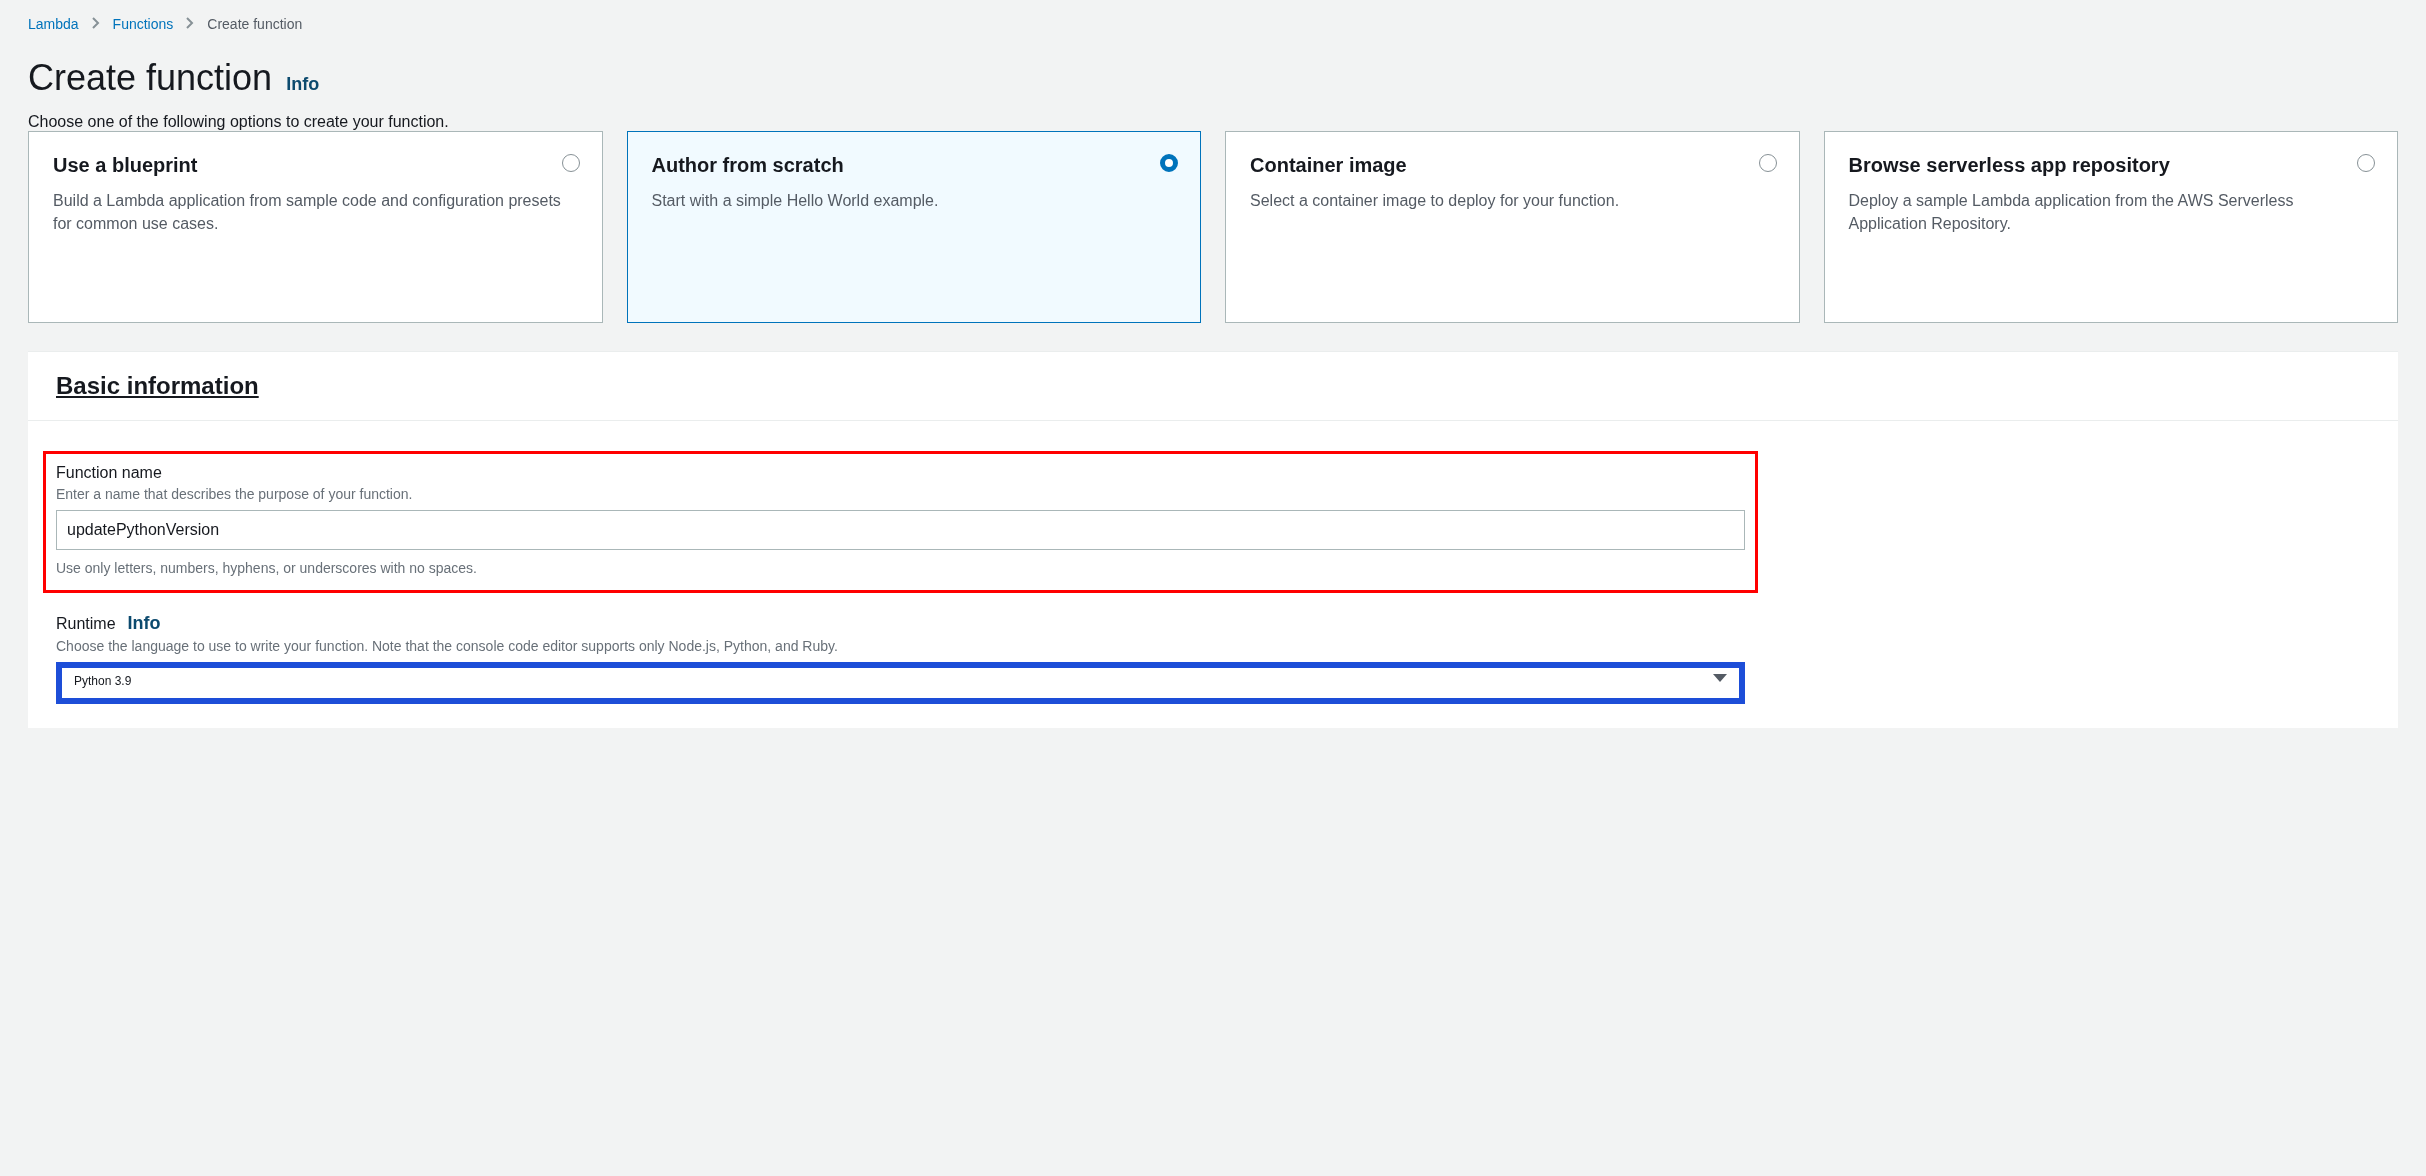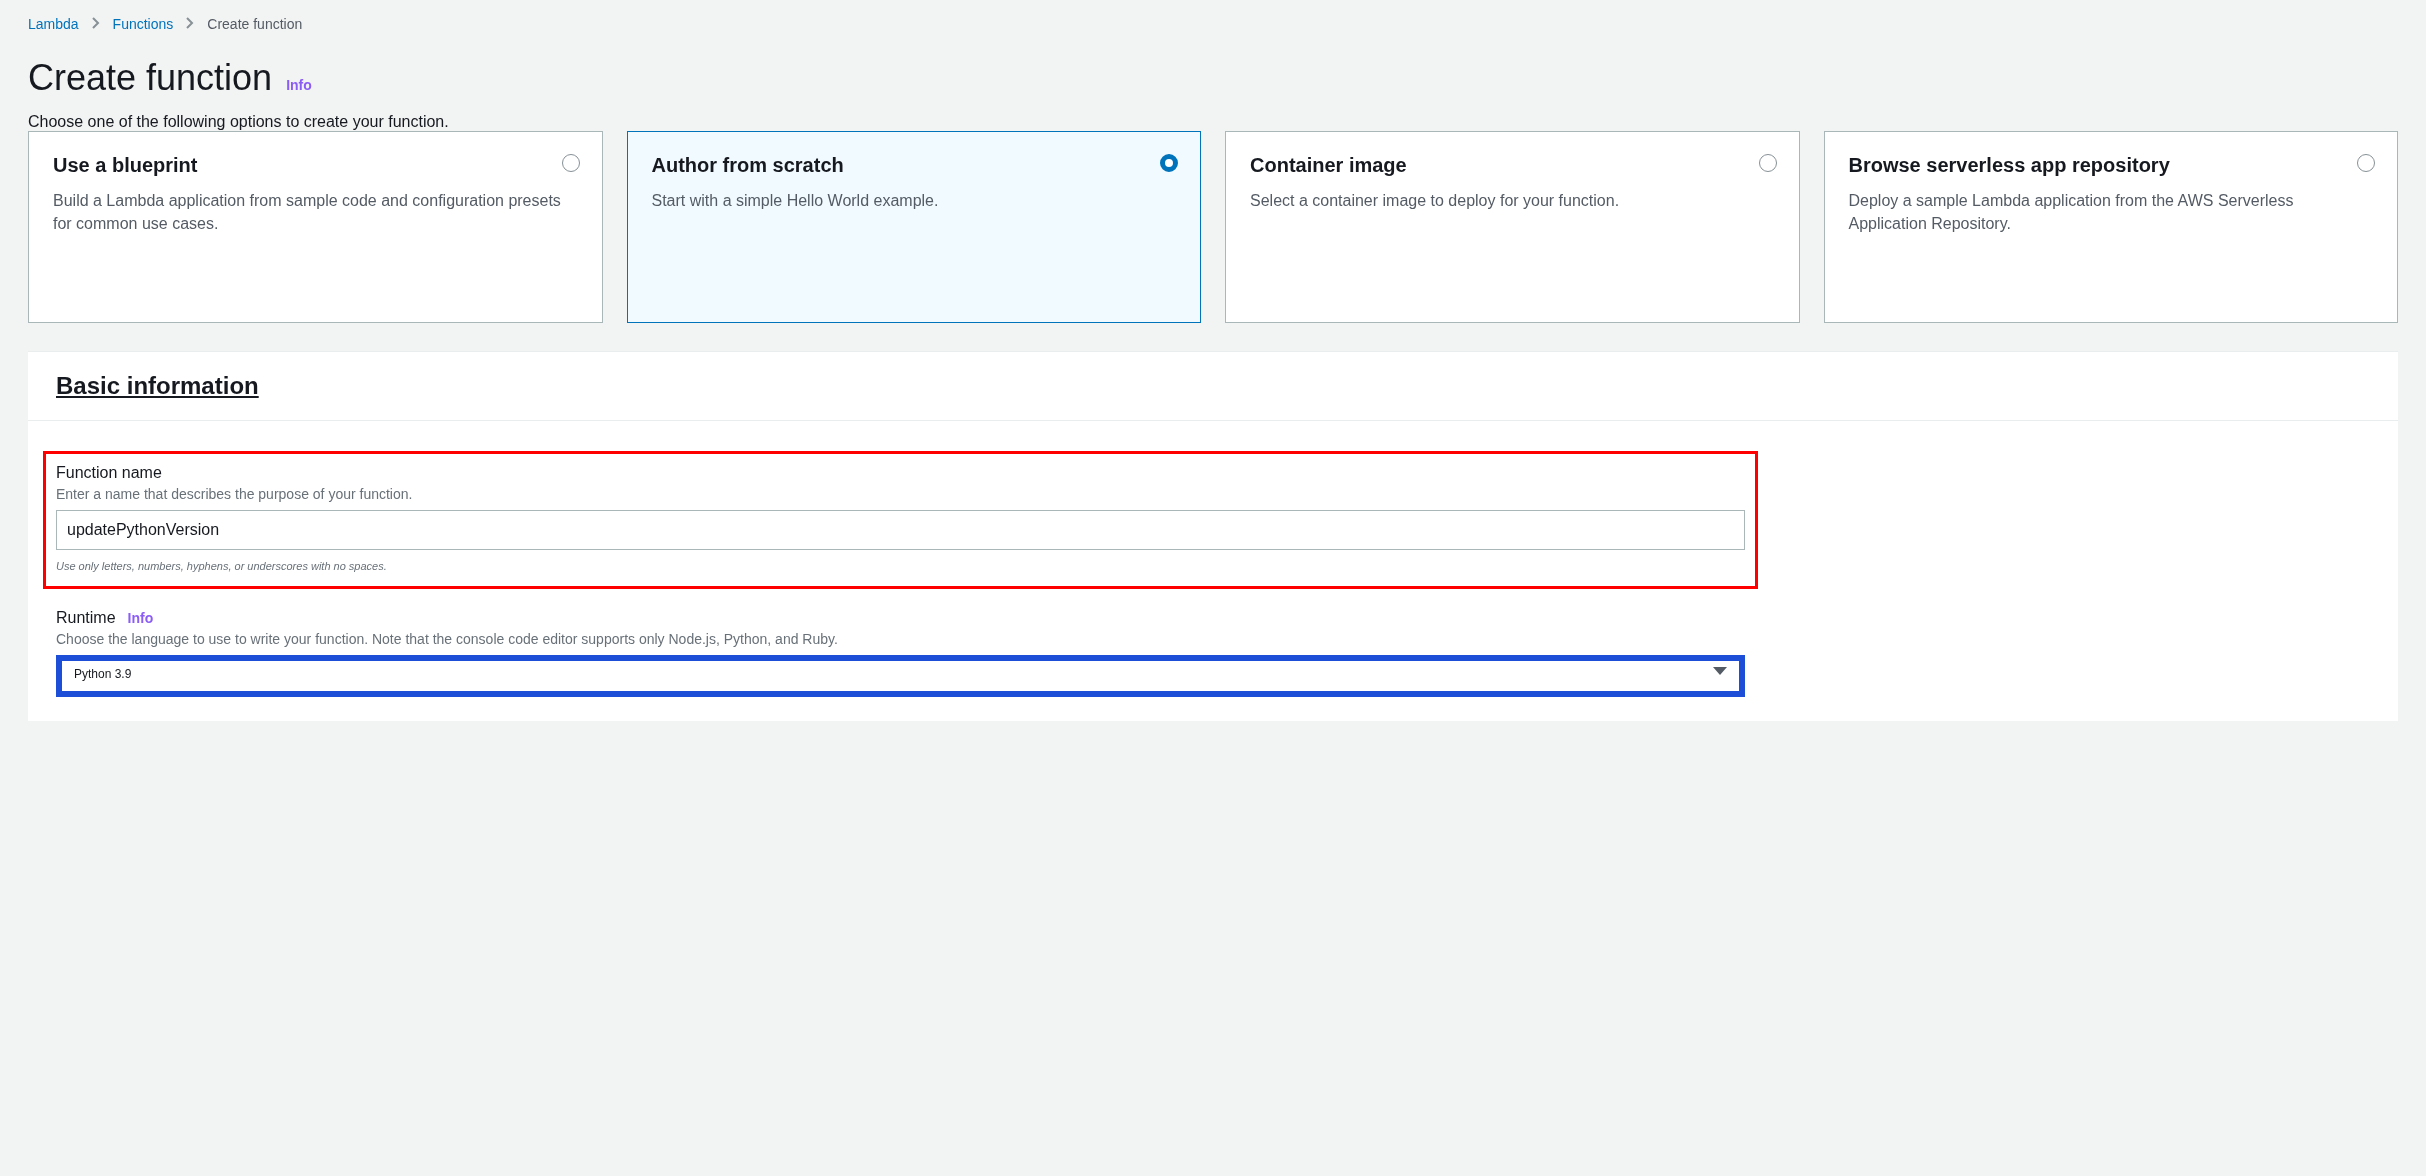--- a/index.html
+++ b/index.html
@@ -28,22 +28,22 @@
       align-items: baseline;
       gap: 14px;
       margin-bottom: 14px;
     }
     h1 {
       font-size: 36px;
       font-weight: 400;
       color: #16191f;
     }
     .info-link {
-      color: #8b5cf6;
-      font-size: 14px;
+      color: #0c4a6e;
+      font-size: 18px;
       font-weight: 700;
       text-decoration: none;
     }
     .subtitle {
       font-size: 16px;
       color: #16191f;
     }
     .options-grid {
       display: grid;
       grid-template-columns: repeat(4, 1fr);
@@ -129,24 +129,23 @@
     .text-input {
       width: 100%;
       height: 40px;
       border: 1px solid #aab7b8;
       padding: 6px 10px;
       font-size: 16px;
       color: #16191f;
       outline: none;
     }
     .constraint {
-      font-size: 11px;
+      font-size: 14px;
       color: #687078;
       margin-top: 10px;
-      font-style: italic;
     }
     .select-wrap {
       position: relative;
       width: 100%;
     }
     .select-input {
       width: 100%;
       height: 42px;
       border: 6px solid #1d4ed8;
       padding: 6px 12px;

